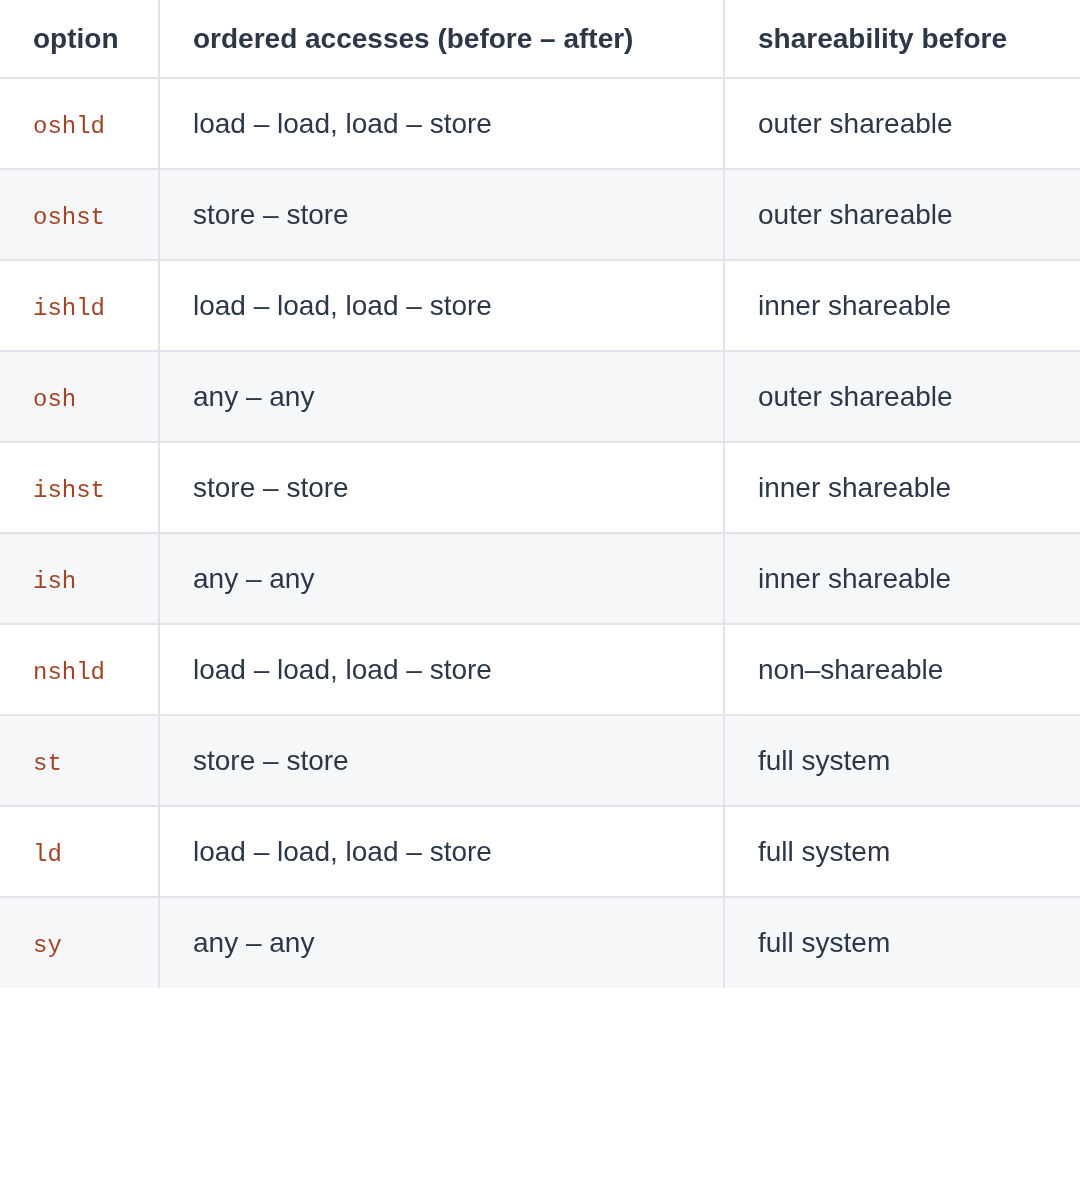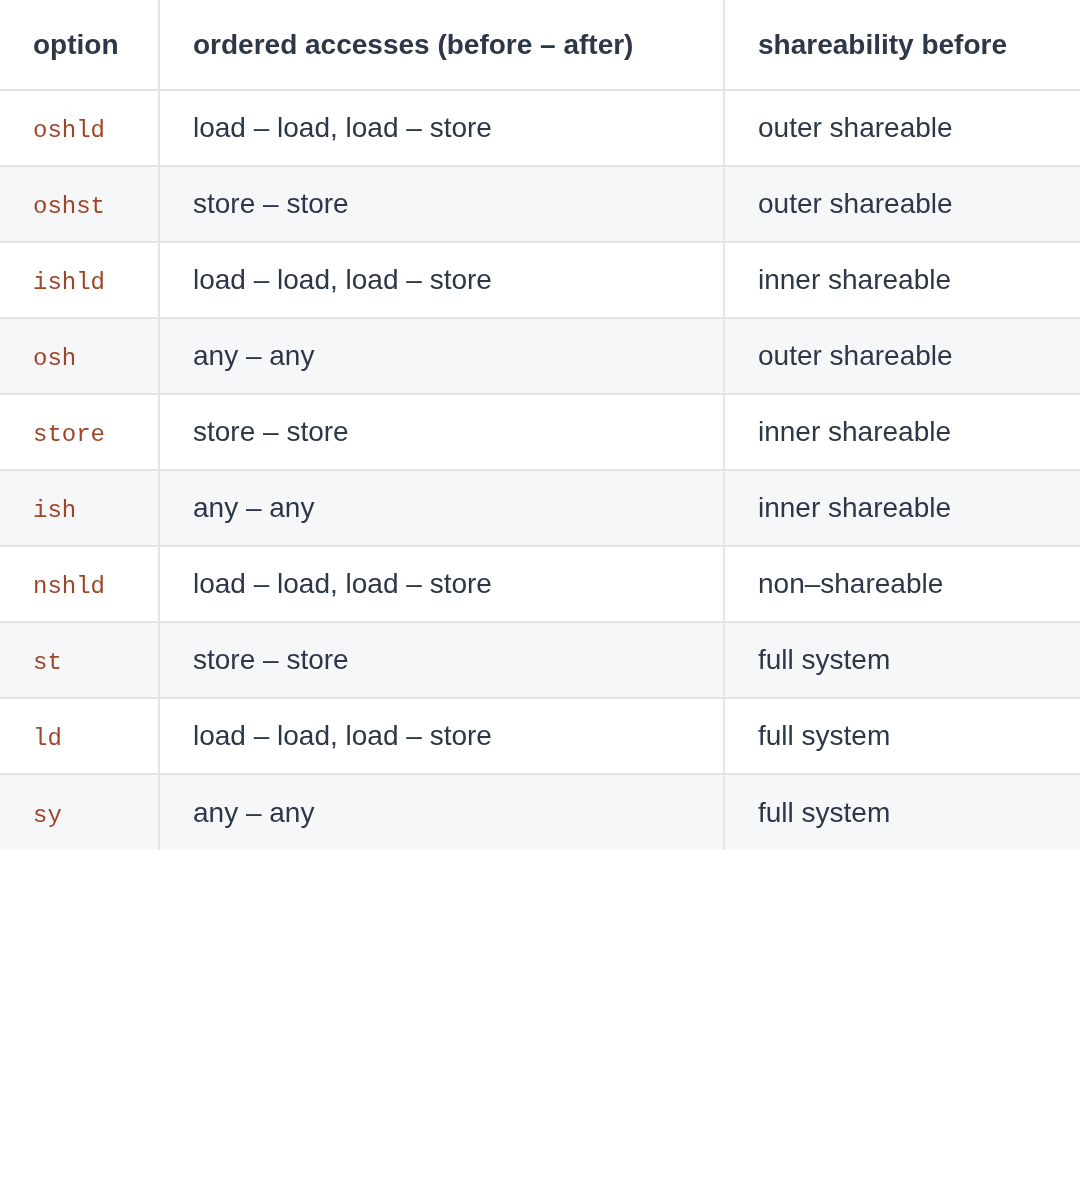--- a/index.html
+++ b/index.html
@@ -21,28 +21,28 @@
 
   .doc-table th, .doc-table td {
     padding: 0 33px;
     vertical-align: middle;
     text-align: left;
     box-sizing: border-box;
     overflow: hidden;
     white-space: nowrap;
   }
   .doc-table th {
-    height: 90px;
+    height: 78px;
     font-size: 28px;
     font-weight: 700;
     background: #ffffff;
     border-bottom: 2px solid #e2e4e9;
   }
   .doc-table td {
-    height: 76px;
+    height: 91px;
     font-size: 28px;
     font-weight: 400;
     border-bottom: 2px solid #e2e4e9;
   }
   .doc-table th:nth-child(1), .doc-table td:nth-child(1),
   .doc-table th:nth-child(2), .doc-table td:nth-child(2) {
     border-right: 2px solid #e2e4e9;
   }
   .doc-table tbody tr:nth-child(even) td {
     background: #f6f7f9;
@@ -90,21 +90,21 @@
       <td><span class="code">ishld</span></td>
       <td>load – load, load – store</td>
       <td>inner shareable</td>
     </tr>
     <tr>
       <td><span class="code">osh</span></td>
       <td>any – any</td>
       <td>outer shareable</td>
     </tr>
     <tr>
-      <td><span class="code">store</span></td>
+      <td><span class="code">ishst</span></td>
       <td>store – store</td>
       <td>inner shareable</td>
     </tr>
     <tr>
       <td><span class="code">ish</span></td>
       <td>any – any</td>
       <td>inner shareable</td>
     </tr>
     <tr>
       <td><span class="code">nshld</span></td>

